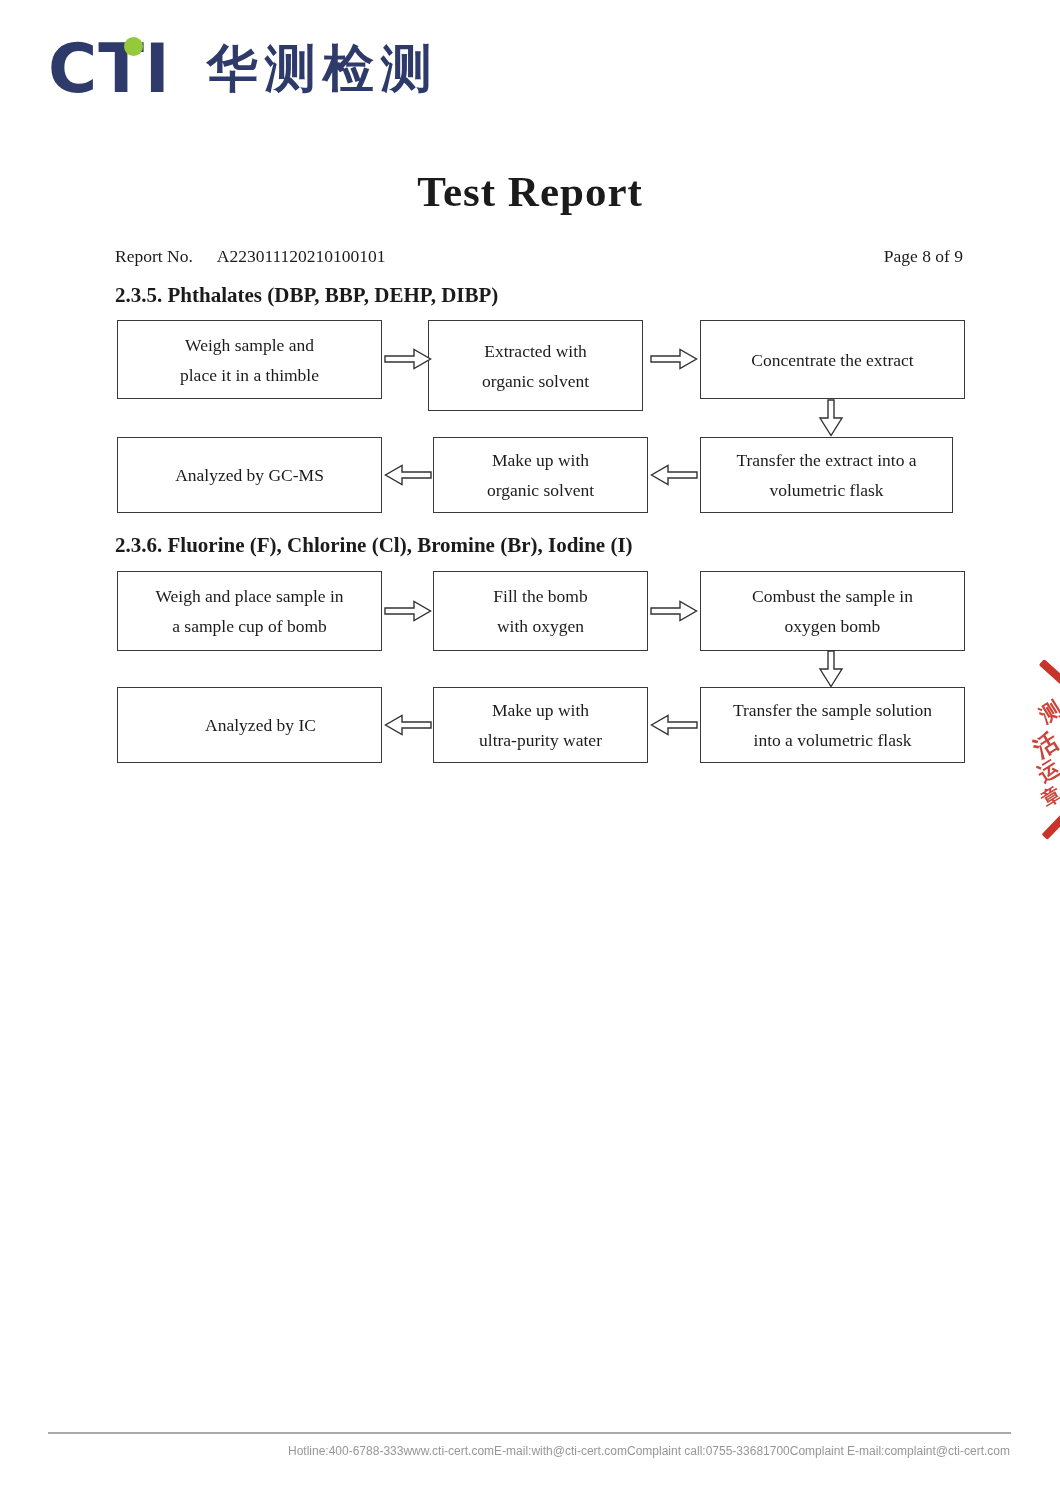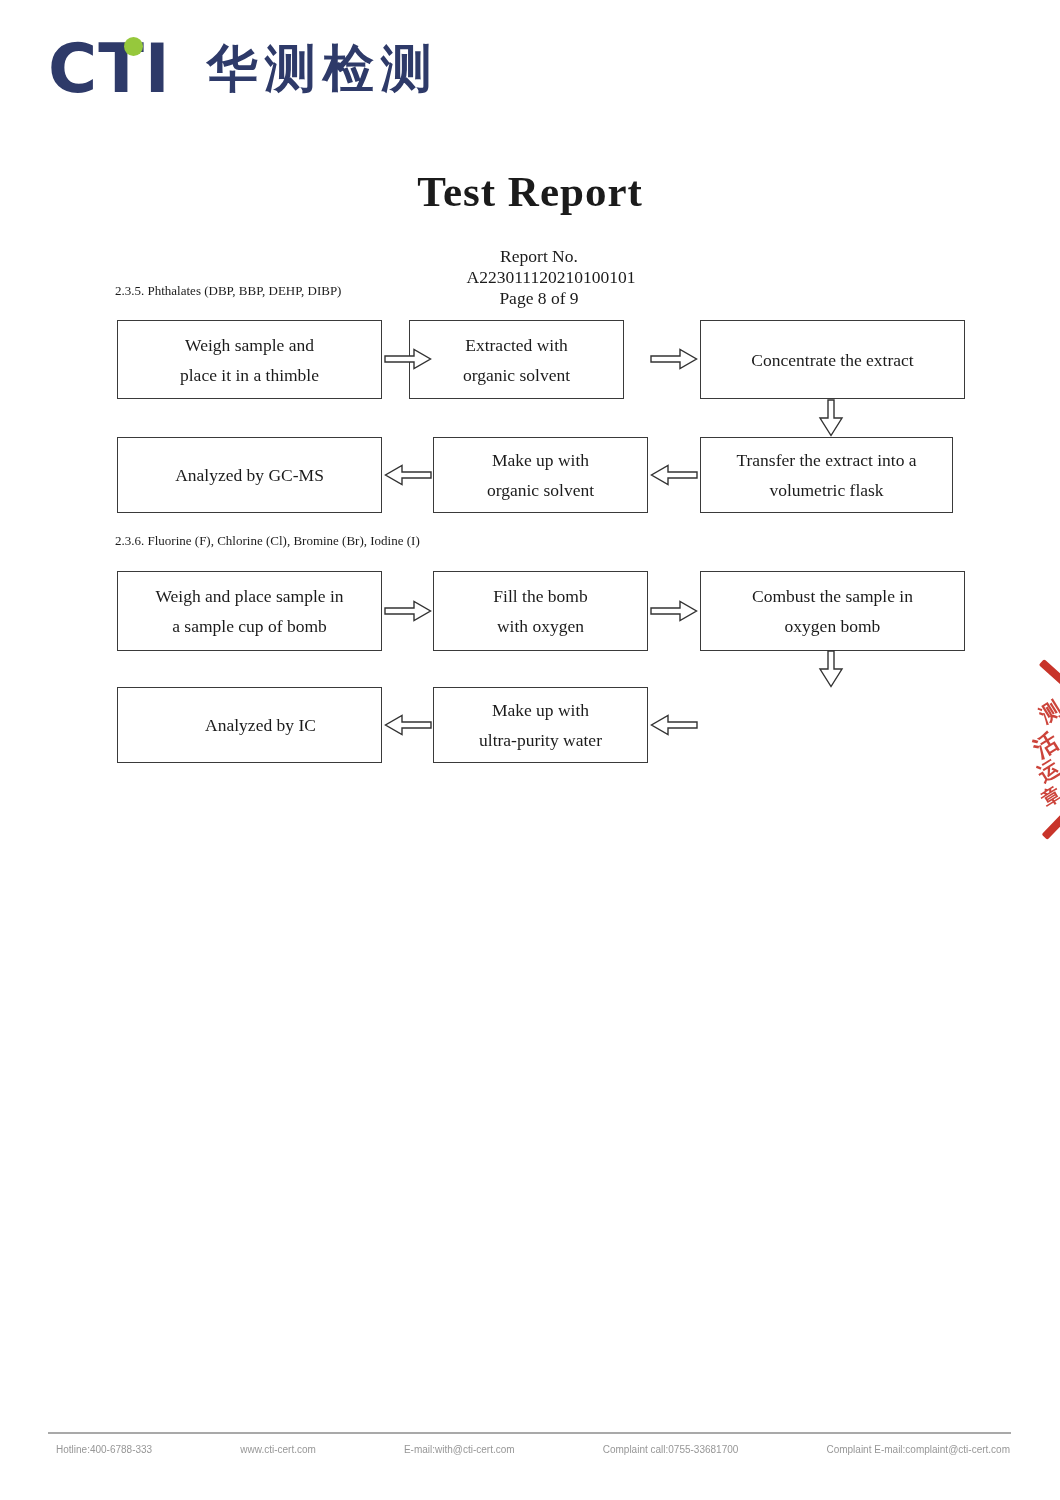--- a/index.html
+++ b/index.html
@@ -56,33 +56,32 @@
     left: 0; right: 0; top: 167px;
     text-align: center;
     font-size: 43px;
     font-weight: bold;
     letter-spacing: 1px;
   }
   .meta {
     position: absolute;
     left: 115px; right: 97px; top: 246px;
     display: flex;
-    align-items: center;
+    align-items: flex-end;
     font-size: 17.5px;
-    flex-direction: column;
   }
   .meta-value { margin-left: 24px; }
   .meta-spacer { flex: 1; }
 
   
   .section-heading {
     position: absolute;
     left: 115px;
-    font-size: 13px;
-    font-weight: normal;
+    font-size: 21px;
+    font-weight: bold;
   }
   .h-chart1 { top: 283px; }
   .h-chart2 { top: 533px; }
 
   
   .fbox {
     position: absolute;
     border: 1.5px solid var(--box-border);
     background: #fff;
     display: flex;
@@ -100,26 +99,25 @@
   .footer-line {
     position: absolute;
     left: 48px; top: 1432px;
     width: 963px; height: 2px;
     background: #a9a9a9;
   }
   .footer {
     position: absolute;
     left: 56px; right: 50px; top: 1444px;
     display: flex;
-    justify-content: space-between;
+    justify-content: flex-end;
     font-family: "Liberation Sans", "DejaVu Sans", sans-serif;
-    font-size: 10px;
+    font-size: 12px;
     color: var(--footer-gray);
     white-space: nowrap;
-    gap: 12px;
   }
 
   
   .stamp-stroke {
     position: absolute;
     width: 42px; height: 8px;
     background: var(--stamp-red);
     border-radius: 2px;
   }
   .stamp-stroke-top { left: 1036px; top: 672px; transform: rotate(42deg); }
@@ -156,21 +154,21 @@
     <span class="meta-spacer"></span>
     <span>Page 8 of 9</span>
   </div>
 
   <div class="section-heading h-chart1">2.3.5. Phthalates (DBP, BBP, DEHP, DIBP)</div>
 
   <div class="fbox" style="left:117px; top:320px; width:265px; height:79px;">
     <span>Weigh sample and</span>
     <span>place it in a thimble</span>
   </div>
-  <div class="fbox" style="left:409px; top:320px; width:215px; height:79px;">
+  <div class="fbox" style="left:428px; top:320px; width:215px; height:91px;">
     <span>Extracted with</span>
     <span>organic solvent</span>
   </div>
   <div class="fbox" style="left:700px; top:320px; width:265px; height:79px;">
     <span>Concentrate the extract</span>
   </div>
 
   <svg class="arrow-svg" style="left:384px; top:347px;" width="48" height="24">
     <polygon points="1,9 30,9 30,2.5 46.5,12 30,21.5 30,15 1,15" fill="#ffffff" stroke="#333" stroke-width="1.4"></polygon>
   </svg>
@@ -224,20 +222,24 @@
   <svg class="arrow-svg" style="left:818px; top:650px;" width="26" height="38">
     <polygon points="10,1 16,1 16,19 24,19 13,36.5 2,19 10,19" fill="#ffffff" stroke="#333" stroke-width="1.4"></polygon>
   </svg>
 
   <div class="fbox" style="left:117px; top:687px; width:265px; height:76px;padding-left:28px;">
     <span>Analyzed by IC</span>
   </div>
   <div class="fbox" style="left:433px; top:687px; width:215px; height:76px;">
     <span>Make up with</span>
     <span>ultra-purity water</span>
+  </div>
+  <div class="fbox" style="left:700px; top:687px; width:265px; height:76px;">
+    <span>Transfer the sample solution</span>
+    <span>into a volumetric flask</span>
   </div>
 
   <svg class="arrow-svg" style="left:384px; top:713px;" width="48" height="24">
     <polygon points="47,9 18,9 18,2.5 1.5,12 18,21.5 18,15 47,15" fill="#ffffff" stroke="#333" stroke-width="1.4"></polygon>
   </svg>
   <svg class="arrow-svg" style="left:650px; top:713px;" width="48" height="24">
     <polygon points="47,9 18,9 18,2.5 1.5,12 18,21.5 18,15 47,15" fill="#ffffff" stroke="#333" stroke-width="1.4"></polygon>
   </svg>
 
   <div>

